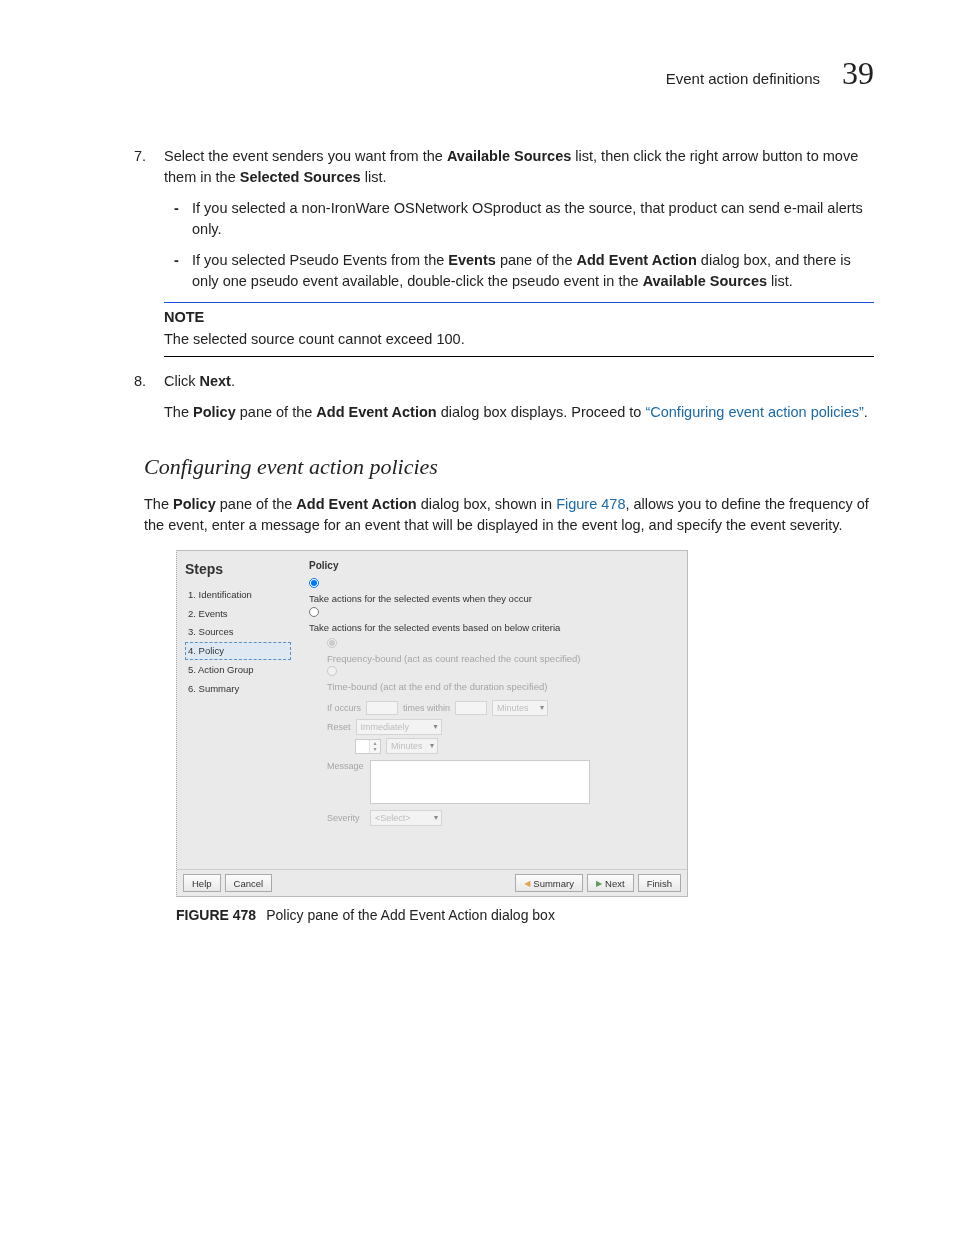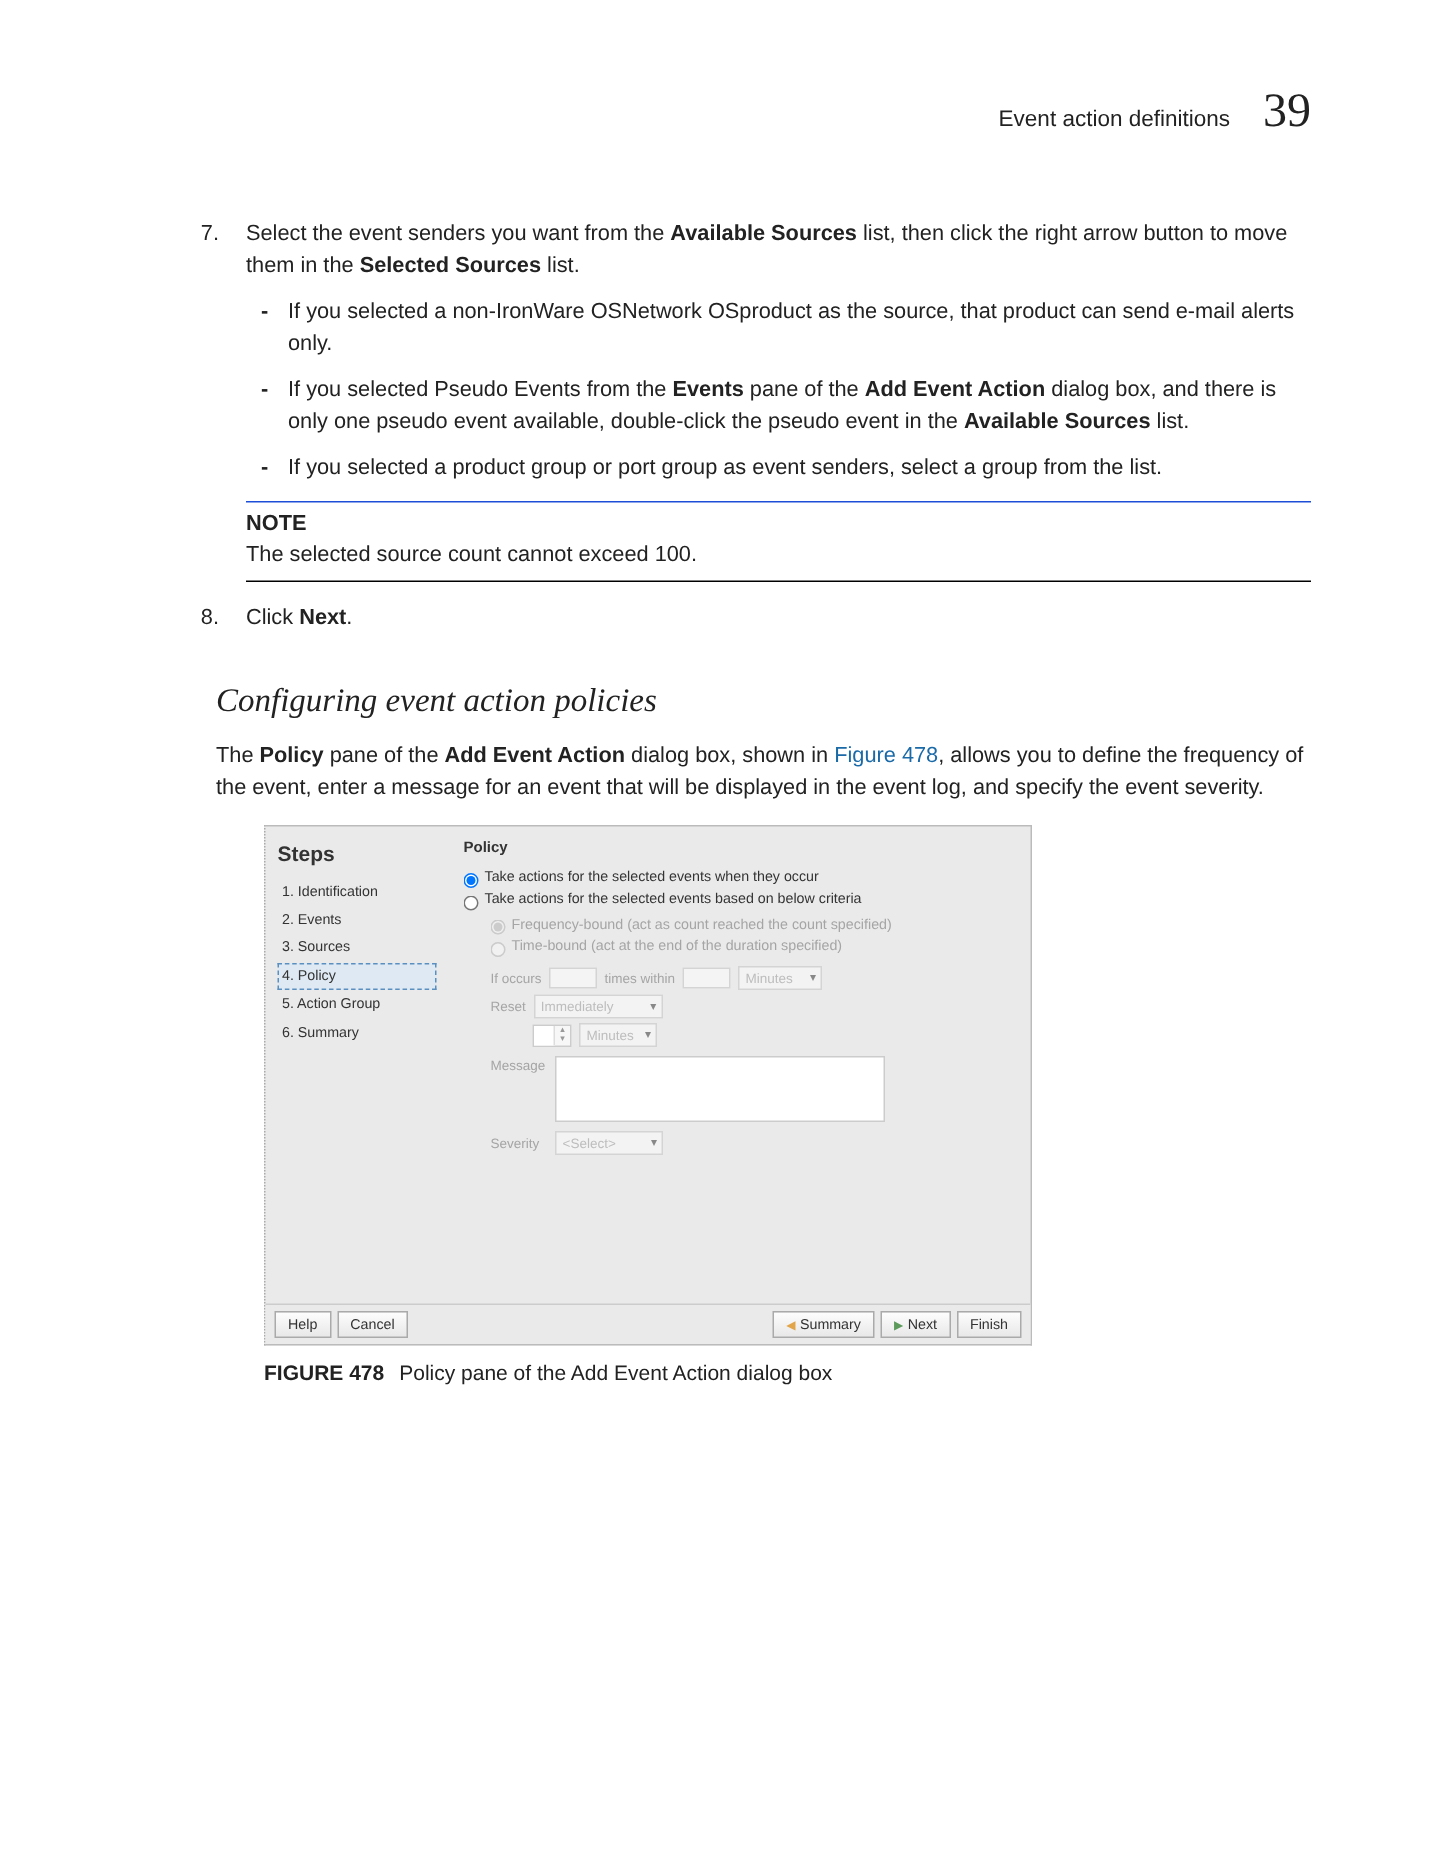--- a/index.html
+++ b/index.html
@@ -68,21 +68,21 @@
   .dialog-body { display: flex; flex: 1; min-height: 318px; }
   .steps-col {
     width: 122px;
     padding: 8px 8px;
   }
   .steps-col .col-title { font-weight: bold; margin-bottom: 6px; font-size:14px;}
   .steps-col .step-item { padding: 1px 2px; margin: 1px 0; border: 1px solid transparent; }
   .steps-col .step-item.selected { border: 1px dashed #5a8fbf; background: #dee9f3; }
   .policy-col { flex: 1; padding: 8px 10px; }
   .policy-col .col-title { font-weight: bold; margin-bottom: 4px; font-size:10px;}
-  .radio-row { display: flex; align-items: flex-end; gap: 4px; margin: 1px 0; }
+  .radio-row { display: flex; align-items: flex-start; gap: 4px; margin: 1px 0; flex-direction: column; }
   .radio-row input[type=radio] { width:10px; height:10px; margin:0; }
   .sub-block { margin-left: 18px; margin-top: 3px; }
   .disabled { color: #a5a5a5; }
   .inline-input {
     display: inline-block;
     background: #fff;
     border: 1px solid #bbb;
     height: 14px;
     vertical-align: middle;
   }
@@ -152,34 +152,34 @@
       <span>
         <span>Select the event senders you want from the </span><span class="bold">Available Sources</span><span> list, then click the right arrow button to move them in the </span><span class="bold">Selected Sources</span><span> list.</span>
       </span>
       <ul class="dash">
         <li>
           <span>If you selected a non-IronWare OSNetwork OSproduct as the source, that product can send e-mail alerts only.</span>
         </li>
         <li>
           <span>If you selected Pseudo Events from the </span><span class="bold">Events</span><span> pane of the </span><span class="bold">Add Event Action</span><span> dialog box, and there is only one pseudo event available, double-click the pseudo event in the </span><span class="bold">Available Sources</span><span> list.</span>
         </li>
-        <li>
-          <span>If you selected a product group or port group as event senders, select a group from the list.</span>
-        </li>
       </ul>
       <div class="note-block">
         <div class="note-title">NOTE</div>
         <div>The selected source count cannot exceed 100.</div>
       </div>
     </li>
 
     <li>
       <span>
         <span>Click </span><span class="bold">Next</span><span>.</span>
       </span>
+      <p class="para" style="margin-top:10px;">
+        <span>The </span><span class="bold">Policy</span><span> pane of the </span><span class="bold">Add Event Action</span><span> dialog box displays. Proceed to </span><a class="xref" href="#">“Configuring event action policies”</a><span>.</span>
+      </p>
     </li>
   </ol>
 
   <h3 class="subhead" style="margin-left:64px;">Configuring event action policies</h3>
 
   <p class="para" style="margin-left:64px;">
     <span>The </span><span class="bold">Policy</span><span> pane of the </span><span class="bold">Add Event Action</span><span> dialog box, shown in </span><a class="xref" href="#">Figure 478</a><span>, allows you to define the frequency of the event, enter a message for an event that will be displayed in the event log, and specify the event severity.</span>
   </p>
 
   <div class="figure-wrap" style="margin-left:96px;">

